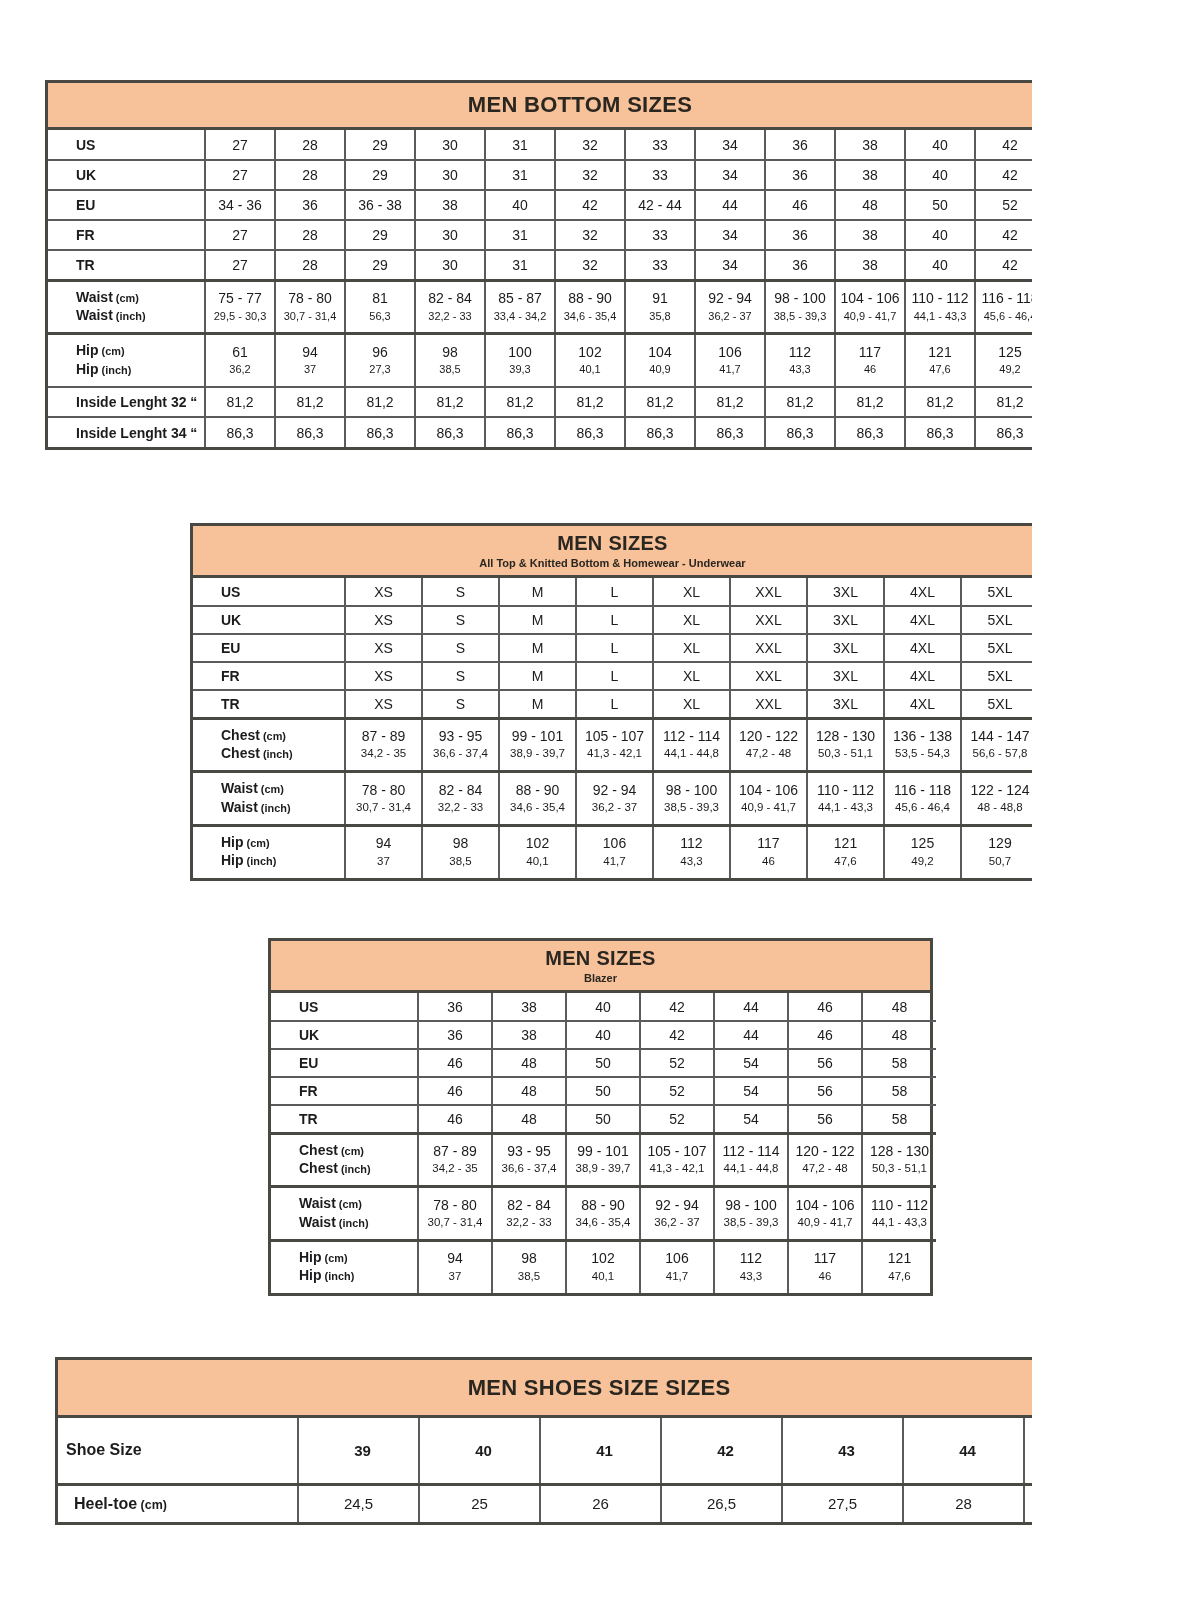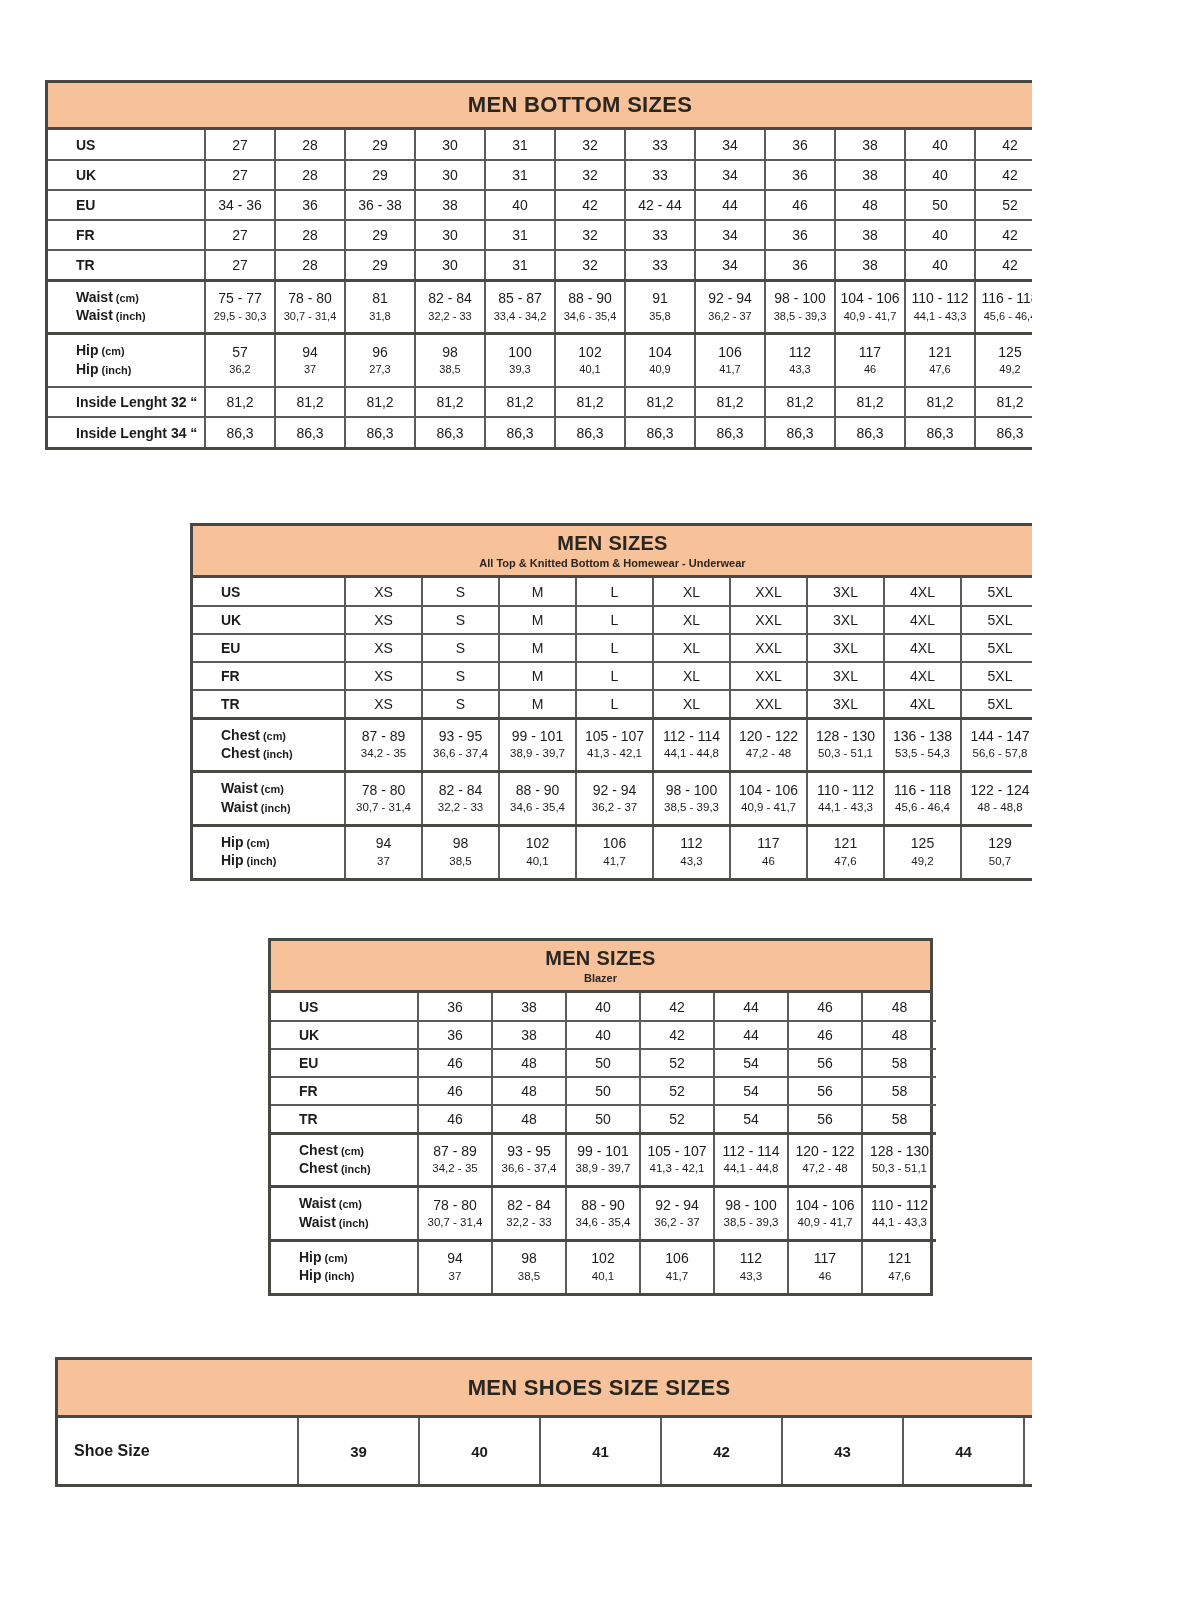--- a/index.html
+++ b/index.html
@@ -68,21 +68,21 @@
   #t3 td.lbl{width:147px;font-size:14px;}
   #t3 tr.single td{height:28px;}
   #t3 tr.double td:not(.lbl) .l2{font-size:11.5px;}
 
   
   #t4{left:55px;top:1357px;width:1088px;}
   #t4 .tbl-head{height:58px;}
   #t4 .tbl-title{font-size:22px;}
   #t4 td{width:121px;font-size:15px;}
   #t4 td.lbl{width:240px;font-size:16px;padding-left:16px;}
-  #t4 tr.row-shoe td{height:66px;}
+  #t4 tr.row-shoe td{height:66px;padding-left:8px;}
   #t4 tr.row-heel td{height:38px;}
 </style>
 </head>
 <body>
 
 <div class="page">
 
   <div class="tbl" id="t1">
     <div class="tbl-head">
       <div class="tbl-title">MEN BOTTOM SIZES</div>
@@ -187,21 +187,21 @@
             <td>
               <div class="l1">75 - 77</div>
               <div class="l2">29,5 - 30,3</div>
             </td>
             <td>
               <div class="l1">78 - 80</div>
               <div class="l2">30,7 - 31,4</div>
             </td>
             <td>
               <div class="l1">81</div>
-              <div class="l2">31,8</div>
+              <div class="l2">56,3</div>
             </td>
             <td>
               <div class="l1">82 - 84</div>
               <div class="l2">32,2 - 33</div>
             </td>
             <td>
               <div class="l1">85 - 87</div>
               <div class="l2">33,4 - 34,2</div>
             </td>
             <td>
@@ -236,21 +236,21 @@
               <div class="l1">122 - 124</div>
               <div class="l2">48 - 48,8</div>
             </td>
           </tr>
           <tr class="double sep">
             <td class="lbl">
               <div class="l1"><span>Hip</span><span class="unit"> (cm)</span></div>
               <div class="l2"><span>Hip</span><span class="unit"> (inch)</span></div>
             </td>
             <td>
-              <div class="l1">57</div>
+              <div class="l1">61</div>
               <div class="l2">36,2</div>
             </td>
             <td>
               <div class="l1">94</div>
               <div class="l2">37</div>
             </td>
             <td>
               <div class="l1">96</div>
               <div class="l2">27,3</div>
             </td>
@@ -726,17 +726,29 @@
               <div><span>Shoe Size</span></div>
             </td>
             <td>39</td>
             <td>40</td>
             <td>41</td>
             <td>42</td>
             <td>43</td>
             <td>44</td>
             <td>45</td>
           </tr>
+          <tr class="single sep row-heel">
+            <td class="lbl">
+              <div><span>Heel-toe</span><span class="unit"> (cm)</span></div>
+            </td>
+            <td>24,5</td>
+            <td>25</td>
+            <td>26</td>
+            <td>26,5</td>
+            <td>27,5</td>
+            <td>28</td>
+            <td>29</td>
+          </tr>
         </tbody>
       </table>
   </div>
 
 </div>
 
 </body></html>

